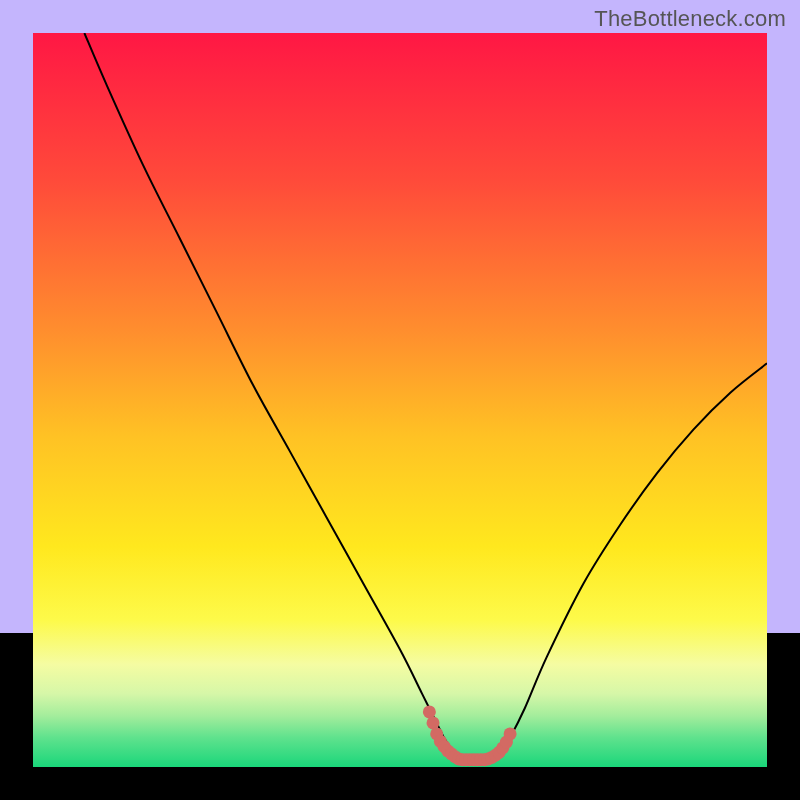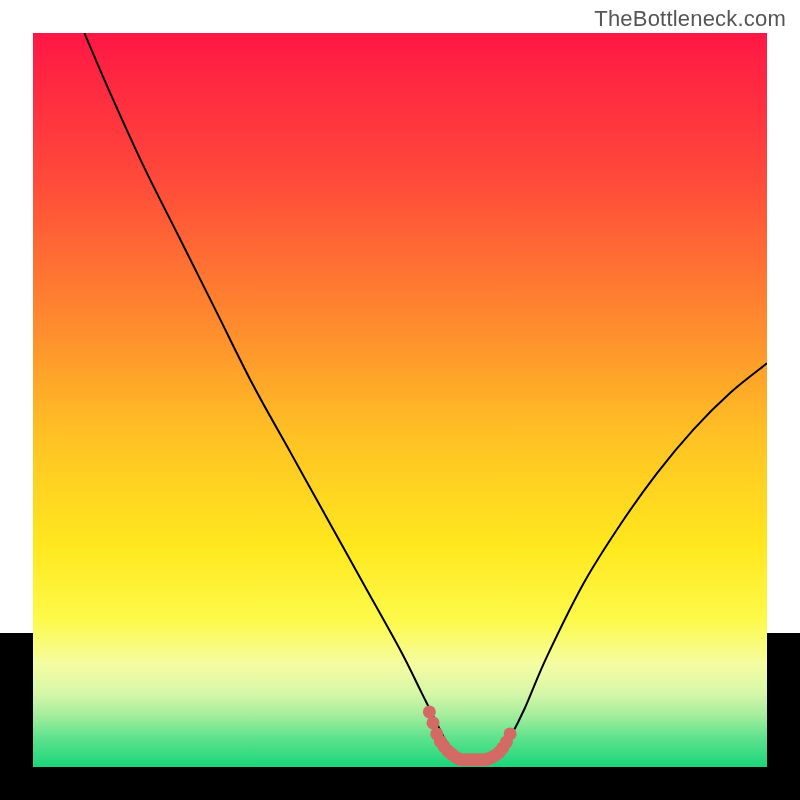--- a/index.html
+++ b/index.html
@@ -8,21 +8,21 @@
     width: 800px;
     height: 800px;
     background: #000;
     overflow: hidden;
     font-family: Arial, Helvetica, sans-serif;
   }
   .outer {
     position: relative;
     width: 800px;
     height: 633px;
-    background: #ffffff;
+    background: #c4b5fd;
   }
   .watermark {
     position: absolute;
     top: 6px;
     right: 14px;
     color: #555;
     font-size: 22px;
     font-weight: 500;
     letter-spacing: 0.2px;
   }

